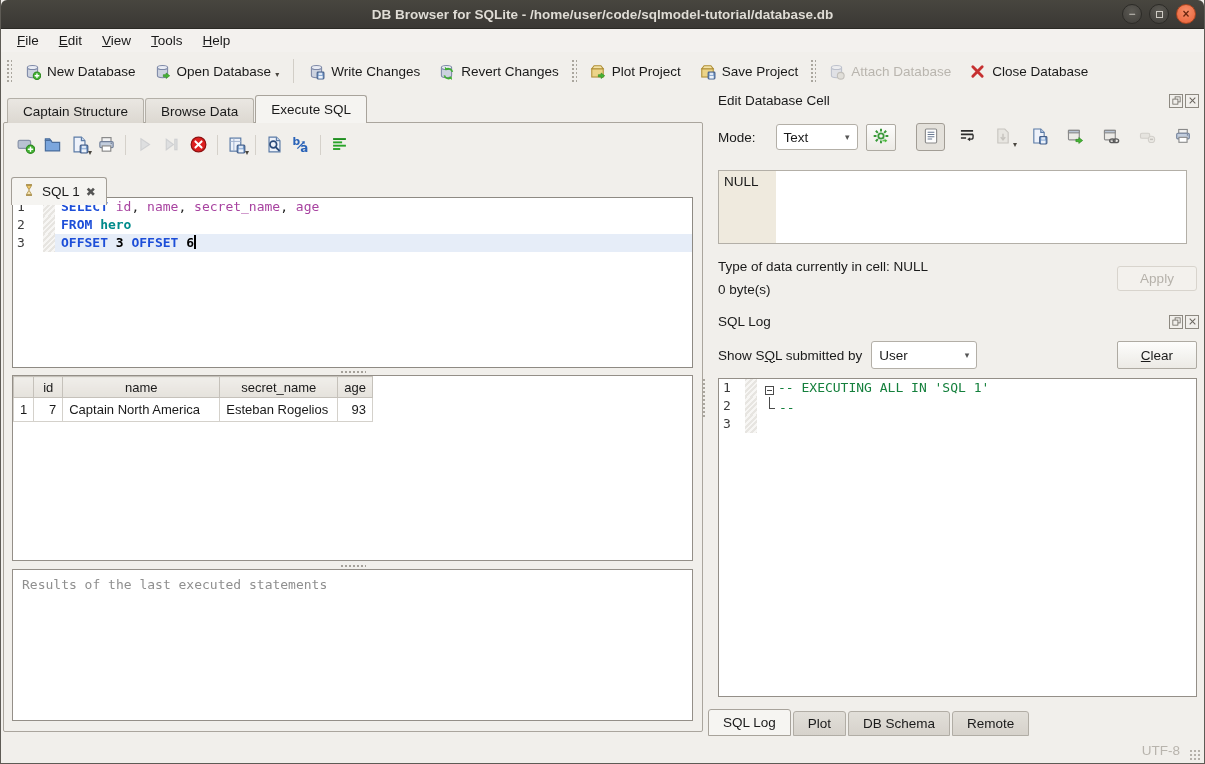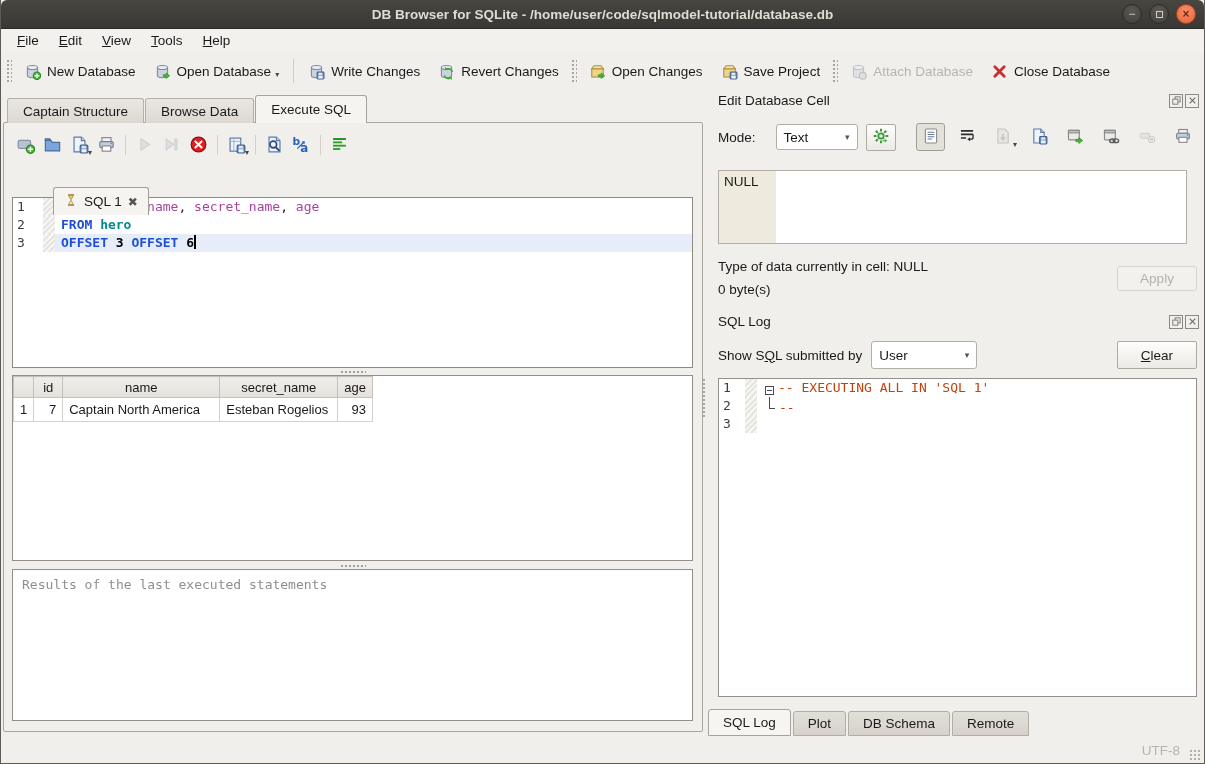--- a/index.html
+++ b/index.html
@@ -46,21 +46,21 @@
   .mtab.active { height:28px; background:#f5f4f1; border-color:#a8a39b; position:relative; z-index:4; }
   .tab-frame { position:absolute; left:2px; right:4px; top:32px; bottom:4px; border:1px solid #aaa59d;
                background:#f1efeb; border-radius:2px; }
 
   .sql-toolbar { position:absolute; top:8px; left:8px; display:flex; align-items:center; }
   .stb-btn { width:27px; height:27px; display:flex; align-items:center; justify-content:center; border-radius:3px; position:relative; cursor:default; }
   .stb-btn svg { width:19px; height:19px; display:block; }
   .stb-btn .caret { position:absolute; right:1px; bottom:0; }
   .stb-sep { width:1px; height:20px; background:#d5d1ca; margin:0 5px; }
 
-  .sql-tabbar { position:absolute; top:64px; left:7px; height:28px; z-index:2;margin-left:42px; }
+  .sql-tabbar { position:absolute; top:54px; left:7px; height:28px; z-index:2; }
   .sql-tab { display:inline-flex; align-items:center; gap:6px; height:28px; padding:0 10px;
              background:#f5f4f1; border:1px solid #a39e96; border-bottom:none; border-radius:3px 3px 0 0; }
   .sql-tab svg { width:14px; height:14px; }
   .sql-tab .close-x { color:#555; font-size:12px; cursor:default; }
 
   .editor-box { position:absolute; left:8px; top:74px; width:681px; height:171px; background:#fff;
                 border:1px solid #8e8a83; font-family:"DejaVu Sans Mono",monospace; font-size:13px; overflow:hidden; }
   .eline { display:flex; height:18px; line-height:18px; }
   .lnum { width:30px; flex:none; padding-left:4px; color:#3c3c3c; background:#fff; }
   .hatchcell { width:12px; flex:none; background:repeating-linear-gradient(135deg,#e7e5e1 0 2px,#f7f6f4 2px 4px); }
@@ -118,21 +118,21 @@
                border-radius:3px; color:#b5b1aa; font-size:13.5px; display:flex; align-items:center; justify-content:center; }
 
   .filter-row { position:absolute; left:11px; top:251px; right:9px; display:flex; align-items:center; }
   .filter-label u { text-decoration:underline; }
   .filter-select { width:106px; height:28px; margin-left:9px; }
   .clear-btn { margin-left:auto; width:80px; height:28px; display:flex; align-items:center; justify-content:center; font-size:13.5px; }
   .clear-btn u { text-decoration:underline; }
 
   .log-box { position:absolute; left:11px; top:288px; width:479px; height:319px; background:#fff; border:1px solid #948f88;
              font-family:"DejaVu Sans Mono",monospace; font-size:13px; overflow:hidden; }
-  .log-green { color:#c2410c; }
+  .log-green { color:#15803d; }
   .fold-box { display:inline-flex; width:9px; height:9px; border:1px solid #4a4a4a; align-items:center; justify-content:center;
               margin:0 4px 0 2px; vertical-align:1px; position:relative; background:#fff; }
   .fold-box::after { content:""; width:5px; height:1px; background:#4a4a4a; }
   .fold-tail { display:inline-block; width:6px; height:12px; border-left:1px solid #4a4a4a; border-bottom:1px solid #4a4a4a;
                margin:0 4px 0 6px; vertical-align:3px; }
 
   .bottom-tabs { position:absolute; left:1px; top:619px; display:flex; align-items:flex-end; }
   .btab { height:25px; padding:0 14px; display:flex; align-items:center; margin-right:2px;
           background:linear-gradient(#e2dfd9,#d6d2cb); border:1px solid #b1ada5; border-radius:3px 3px 0 0; cursor:default; }
   .btab.active { height:27px; background:#f6f5f2; border-color:#a8a39b; }
@@ -219,21 +219,21 @@
     </div>
     <div class="tb-handle dots"></div>
     <div class="tb-btn">
       <span class="icon16">
           <svg viewBox="0 0 16 16" width="17" height="17">
             <rect x="2.6" y="5.4" width="10.8" height="7.8" fill="#ecd488" stroke="#b08f36"></rect>
             <path d="M2.6 5.4l2.2-2.8h6.4l2.2 2.8z" fill="#f4e3a8" stroke="#b08f36"></path>
             <path d="M8.8 11h2.6V9.4l3.4 2.6-3.4 2.6V13H8.8z" fill="#45b535" stroke="#2f8a22" stroke-width="0.6"></path>
           </svg>
         </span>
-      <span class="lbl">Open Changes</span>
+      <span class="lbl">Plot Project</span>
     </div>
     <div class="tb-btn">
       <span class="icon16">
           <svg viewBox="0 0 16 16" width="17" height="17">
             <rect x="2.6" y="5.4" width="10.8" height="7.8" fill="#ecd488" stroke="#b08f36"></rect>
             <path d="M2.6 5.4l2.2-2.8h6.4l2.2 2.8z" fill="#f4e3a8" stroke="#b08f36"></path>
             <rect x="8.6" y="8.6" width="6.4" height="6.4" rx="0.8" fill="#7097c8" stroke="#46608a"></rect>
             <rect x="10" y="9.1" width="3.4" height="2.2" fill="#dde7f5"></rect>
             <rect x="9.8" y="12" width="4" height="2.6" fill="#eef3fa"></rect>
           </svg>

